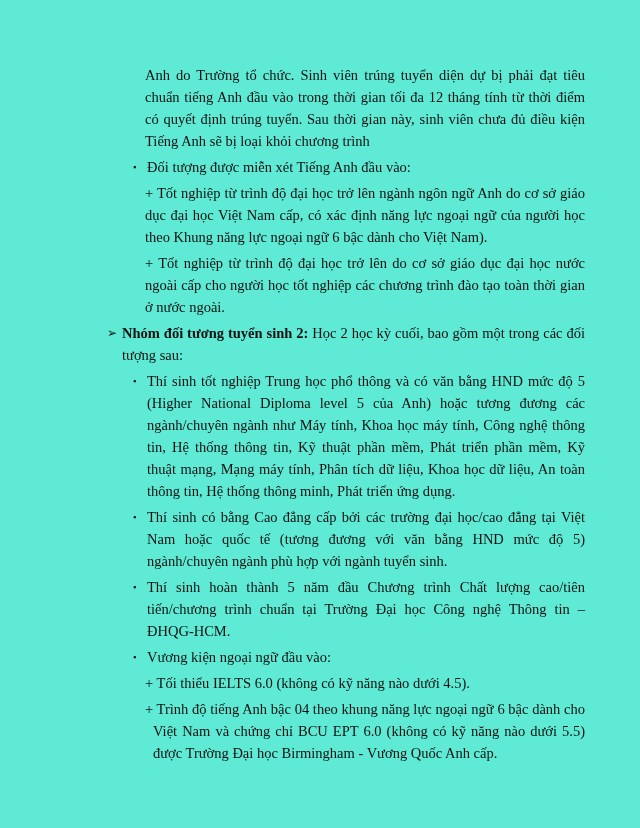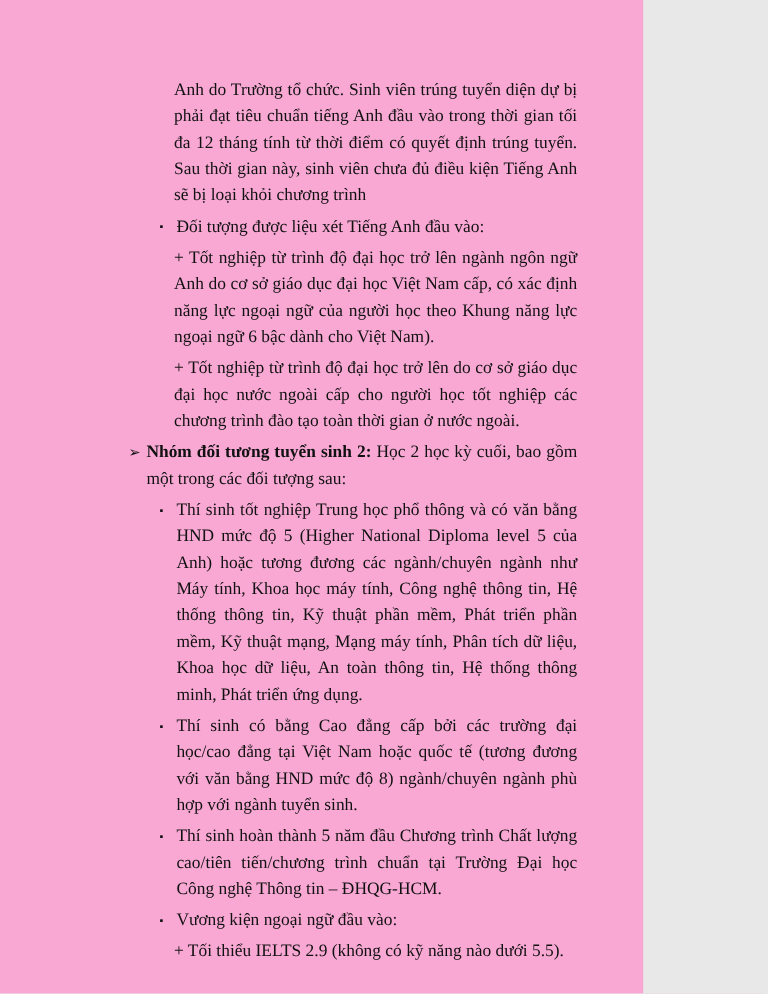--- a/index.html
+++ b/index.html
@@ -1,19 +1,19 @@
 <!DOCTYPE html>
 <html><head>
 <meta charset="utf-8">
 <style>
   html,body{margin:0;padding:0;background:#e8e8e8;}
   .page{
     position:relative;
-    width:536px;height:828px;
-    background:#f9a8d4;
+    width:640px;height:828px;
+    background:#5eead4;
     font-family:"Liberation Serif","DejaVu Serif",serif;
     font-size:14.5px;
     line-height:22px;
     color:#111111;
     overflow:hidden;
   }
   .doc{
     position:absolute;
     top:64px;left:0;right:55px;
   }
@@ -34,50 +34,51 @@
 </head>
 <body>
 
 <div class="page">
   <div class="doc">
 
     <p class="para first col-a justify">Anh do Trường tổ chức. Sinh viên trúng tuyển diện dự bị phải đạt tiêu chuẩn tiếng Anh đầu vào trong thời gian tối đa 12 tháng tính từ thời điểm có quyết định trúng tuyển. Sau thời gian này, sinh viên chưa đủ điều kiện Tiếng Anh sẽ bị loại khỏi chương trình</p>
 
     <div class="li li-sq">
       <span class="marker sq-m">▪</span>
-      <div class="li-body">Đối tượng được liệu xét Tiếng Anh đầu vào:</div>
+      <div class="li-body">Đối tượng được miễn xét Tiếng Anh đầu vào:</div>
     </div>
 
     <p class="para col-a justify">+ Tốt nghiệp từ trình độ đại học trở lên ngành ngôn ngữ Anh do cơ sở giáo dục đại học Việt Nam cấp, có xác định năng lực ngoại ngữ của người học theo Khung năng lực ngoại ngữ 6 bậc dành cho Việt Nam).</p>
 
     <p class="para col-a justify">+ Tốt nghiệp từ trình độ đại học trở lên do cơ sở giáo dục đại học nước ngoài cấp cho người học tốt nghiệp các chương trình đào tạo toàn thời gian ở nước ngoài.</p>
 
     <div class="li li-arrow">
       <span class="marker ar-m">➢</span>
       <div class="li-body"><span class="bold">Nhóm đối tương tuyển sinh 2:</span> <span>Học 2 học kỳ cuối, bao gồm một trong các đối tượng sau:</span></div>
     </div>
 
     <div class="li li-sq">
       <span class="marker sq-m">▪</span>
       <div class="li-body">Thí sinh tốt nghiệp Trung học phổ thông và có văn bằng HND mức độ 5 (Higher National Diploma level 5 của Anh) hoặc tương đương các ngành/chuyên ngành như Máy tính, Khoa học máy tính, Công nghệ thông tin, Hệ thống thông tin, Kỹ thuật phần mềm, Phát triển phần mềm, Kỹ thuật mạng, Mạng máy tính, Phân tích dữ liệu, Khoa học dữ liệu, An toàn thông tin, Hệ thống thông minh, Phát triển ứng dụng.</div>
     </div>
 
     <div class="li li-sq">
       <span class="marker sq-m">▪</span>
-      <div class="li-body">Thí sinh có bằng Cao đẳng cấp bởi các trường đại học/cao đẳng tại Việt Nam hoặc quốc tế (tương đương với văn bằng HND mức độ 8) ngành/chuyên ngành phù hợp với ngành tuyển sinh.</div>
+      <div class="li-body">Thí sinh có bằng Cao đẳng cấp bởi các trường đại học/cao đẳng tại Việt Nam hoặc quốc tế (tương đương với văn bằng HND mức độ 5) ngành/chuyên ngành phù hợp với ngành tuyển sinh.</div>
     </div>
 
     <div class="li li-sq">
       <span class="marker sq-m">▪</span>
       <div class="li-body">Thí sinh hoàn thành 5 năm đầu Chương trình Chất lượng cao/tiên tiến/chương trình chuẩn tại Trường Đại học Công nghệ Thông tin – ĐHQG-HCM.</div>
     </div>
 
     <div class="li li-sq">
       <span class="marker sq-m">▪</span>
       <div class="li-body">Vương kiện ngoại ngữ đầu vào:</div>
     </div>
 
 
-    <p class="para col-a justify">+ Tối thiểu IELTS 2.9 (không có kỹ năng nào dưới 5.5).</p>
+    <p class="para col-a justify">+ Tối thiểu IELTS 6.0 (không có kỹ năng nào dưới 4.5).</p>
 
+    <p class="para col-a justify hang">+ Trình độ tiếng Anh bậc 04 theo khung năng lực ngoại ngữ 6 bậc dành cho Việt Nam và chứng chỉ BCU EPT 6.0 (không có kỹ năng nào dưới 5.5) được Trường Đại học Birmingham - Vương Quốc Anh cấp.</p>
 
   </div>
 </div>
 
 </body></html>

